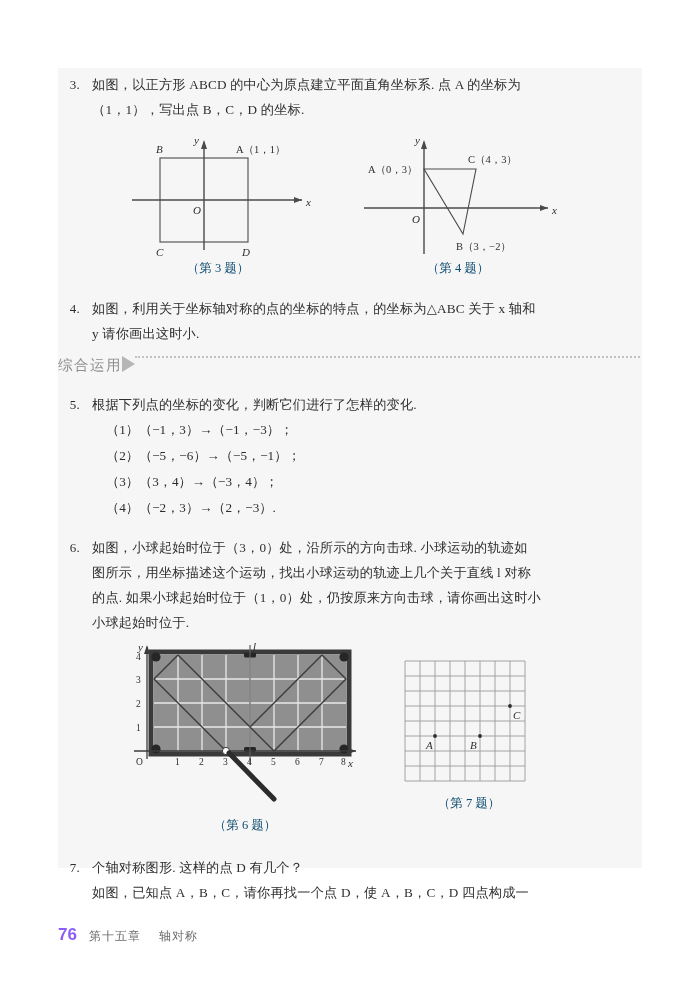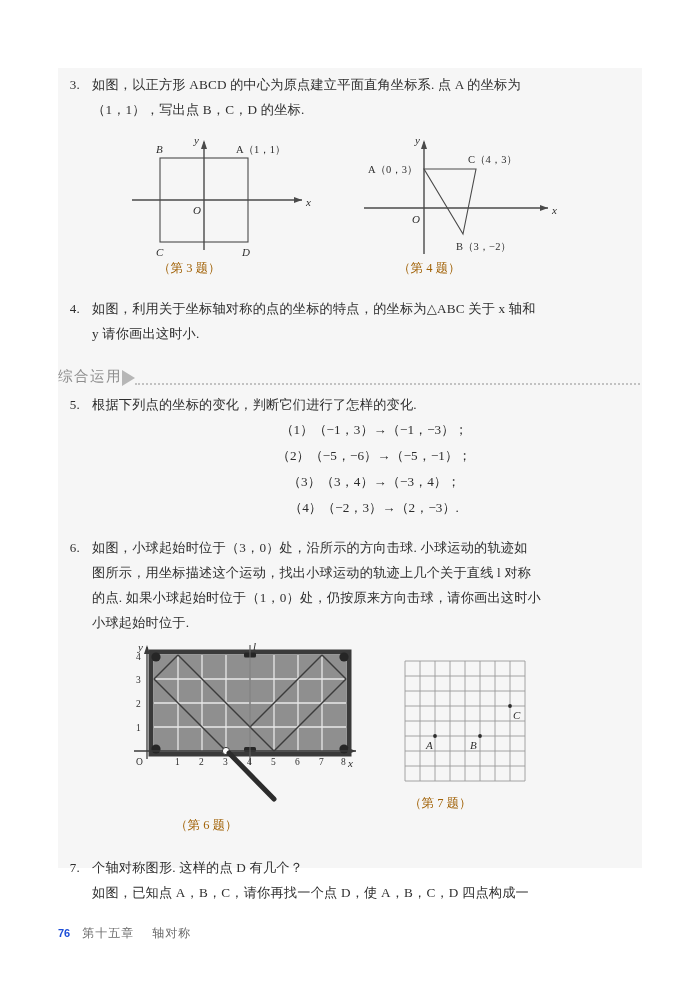--- a/index.html
+++ b/index.html
@@ -58,32 +58,31 @@
   .qbody {
     margin-left: 34px;
     text-align: justify;
     text-justify: inter-character;
   }
 
   .sublist {
     margin-left: 48px;
     font-size: 13.2px;
     line-height: 26px;
-    text-align: center;
   }
   .sublist > div { white-space: nowrap; }
 
   
   .sec-head {
     position: relative;
     height: 30px;
     margin-top: 10px;
     margin-bottom: 4px;
     display: flex;
-    align-items: flex-end;
+    align-items: flex-start;
   }
   .sec-title {
     font-family: "Liberation Sans", sans-serif;
     font-size: 14.5px;
     color: #8e8e8e;
     letter-spacing: 1.5px;
     white-space: nowrap;
   }
   .sec-tri {
     width: 0; height: 0;
@@ -104,22 +103,22 @@
     position: relative;
     height: 150px;
   }
   .fig {
     position: absolute;
     top: 0;
   }
   .figcap {
     position: absolute;
     font-size: 12.5px;
-    color: #a16207;
-    text-align: left;
+    color: #0c4a6e;
+    text-align: center;
     white-space: nowrap;
   }
   svg text {
     font-family: "Liberation Serif", serif;
     fill: #2e2e2e;
   }
   .lbl      { font-size: 11px; font-style: italic; }
   .lblnum   { font-size: 10.5px; }
   .axlbl    { font-size: 11px; font-style: italic; }
   .ticklbl  { font-size: 9.5px; }
@@ -129,21 +128,21 @@
     position: absolute;
     left: 58px;
     top: 925px;
     font-family: "Liberation Sans", sans-serif;
     font-size: 12px;
     color: #6c6c6c;
     display: flex;
     align-items: baseline;
     gap: 12px;
   }
-  .footer .pg { font-size: 11px; color: #1d4ed8; font-weight: bold; }
+  .footer .pg { font-size: 17px; color: #8b5cf6; font-weight: bold; }
   .footer .ch { letter-spacing: 1px; }
   .footer .ch2 { letter-spacing: 1px; margin-left: 6px; font-family: Liberation Mono, monospace; }
 </style>
 </head>
 <body>
 
 <div class="page">
   <div class="panel"></div>
 
   <div class="content">
@@ -304,21 +303,21 @@
           <text class="ticklbl" x="211" y="124">8</text>
           <text class="ticklbl" x="6" y="90">1</text>
           <text class="ticklbl" x="6" y="66">2</text>
           <text class="ticklbl" x="6" y="42">3</text>
           <text class="ticklbl" x="6" y="19">4</text>
 
           <text class="axlbl" x="218" y="126">x</text>
           <text class="axlbl" x="8" y="10">y</text>
           <text class="axlbl" x="123" y="9">l</text>
         </svg>
-        <div class="figcap" style="left:45px; top:176px; width:120px;">（第 6 题）</div>
+        <div class="figcap" style="left:55px; top:176px; width:120px;">（第 6 题）</div>
       </div>
 
       <div class="fig" style="left:335px; top:8px;">
         <svg width="160" height="160" viewBox="0 0 160 160">
 
           <g stroke="#9a9a9a" stroke-width="0.9">
             <line x1="12" y1="12" x2="12" y2="132"></line>
             <line x1="27" y1="12" x2="27" y2="132"></line>
             <line x1="42" y1="12" x2="42" y2="132"></line>
             <line x1="57" y1="12" x2="57" y2="132"></line>

